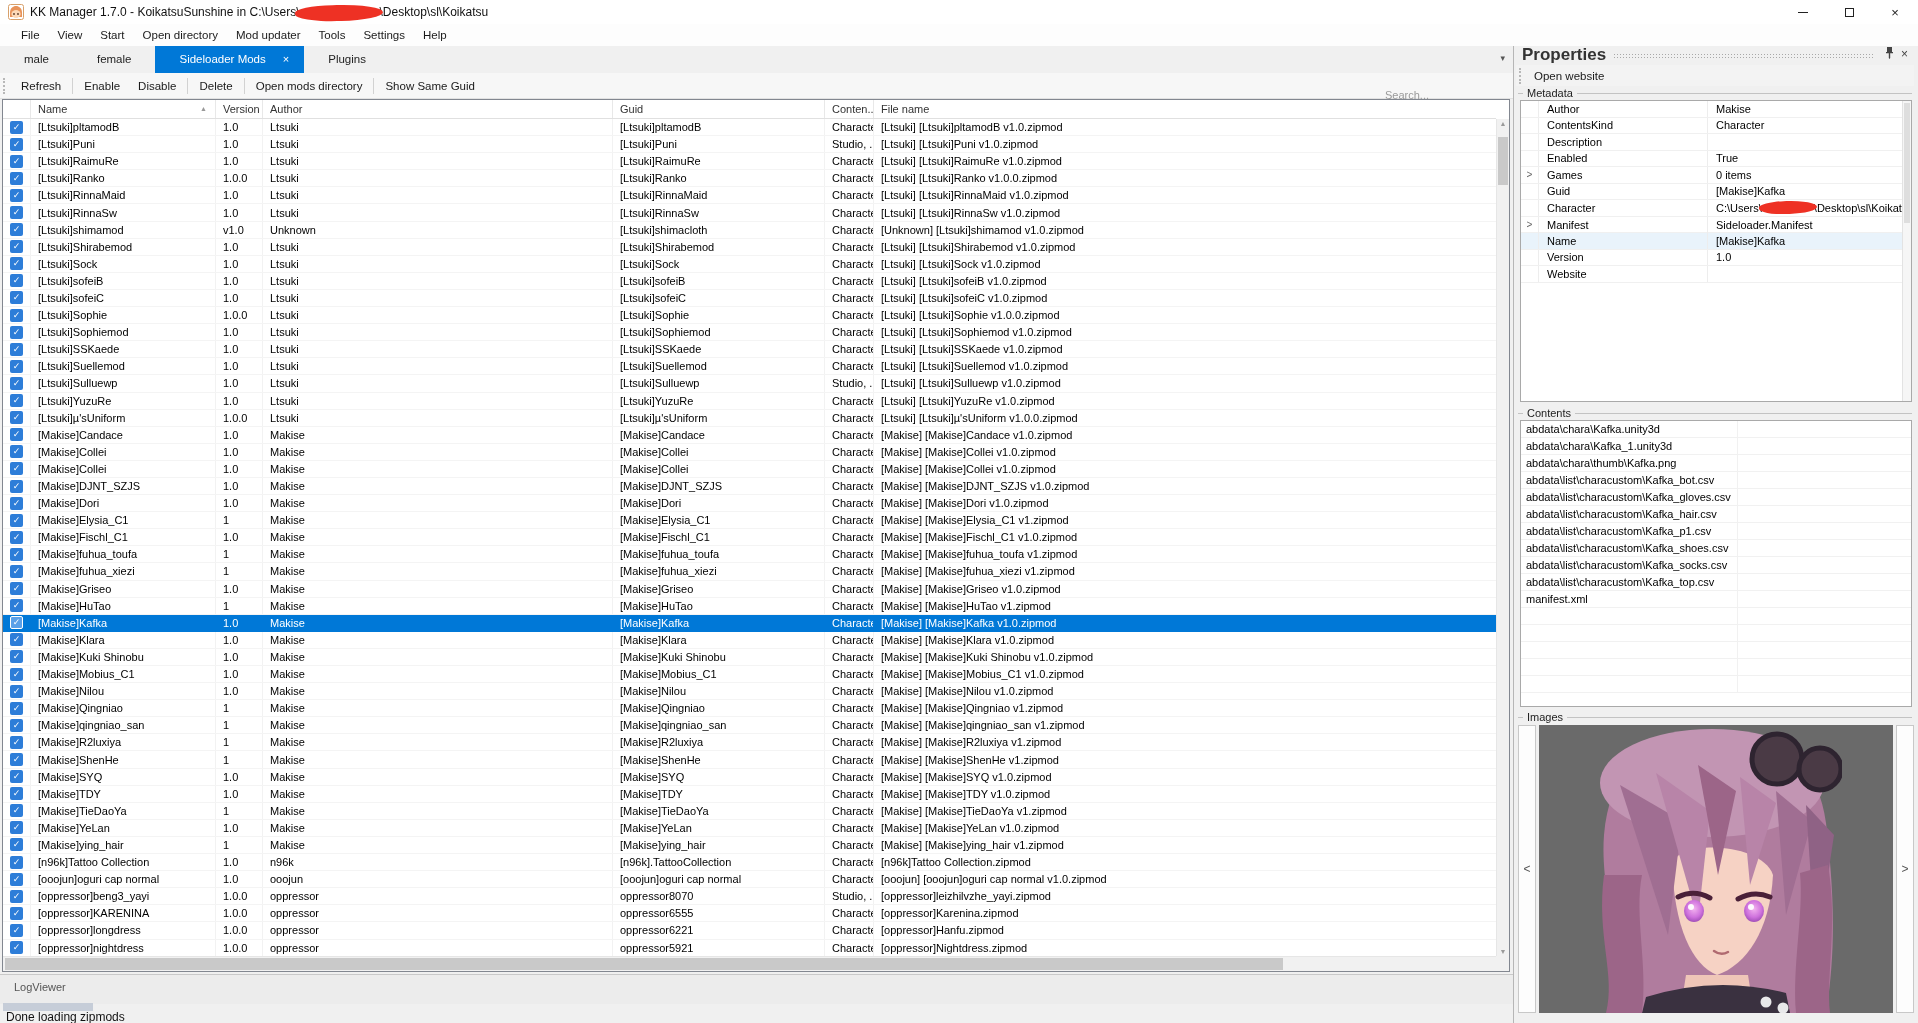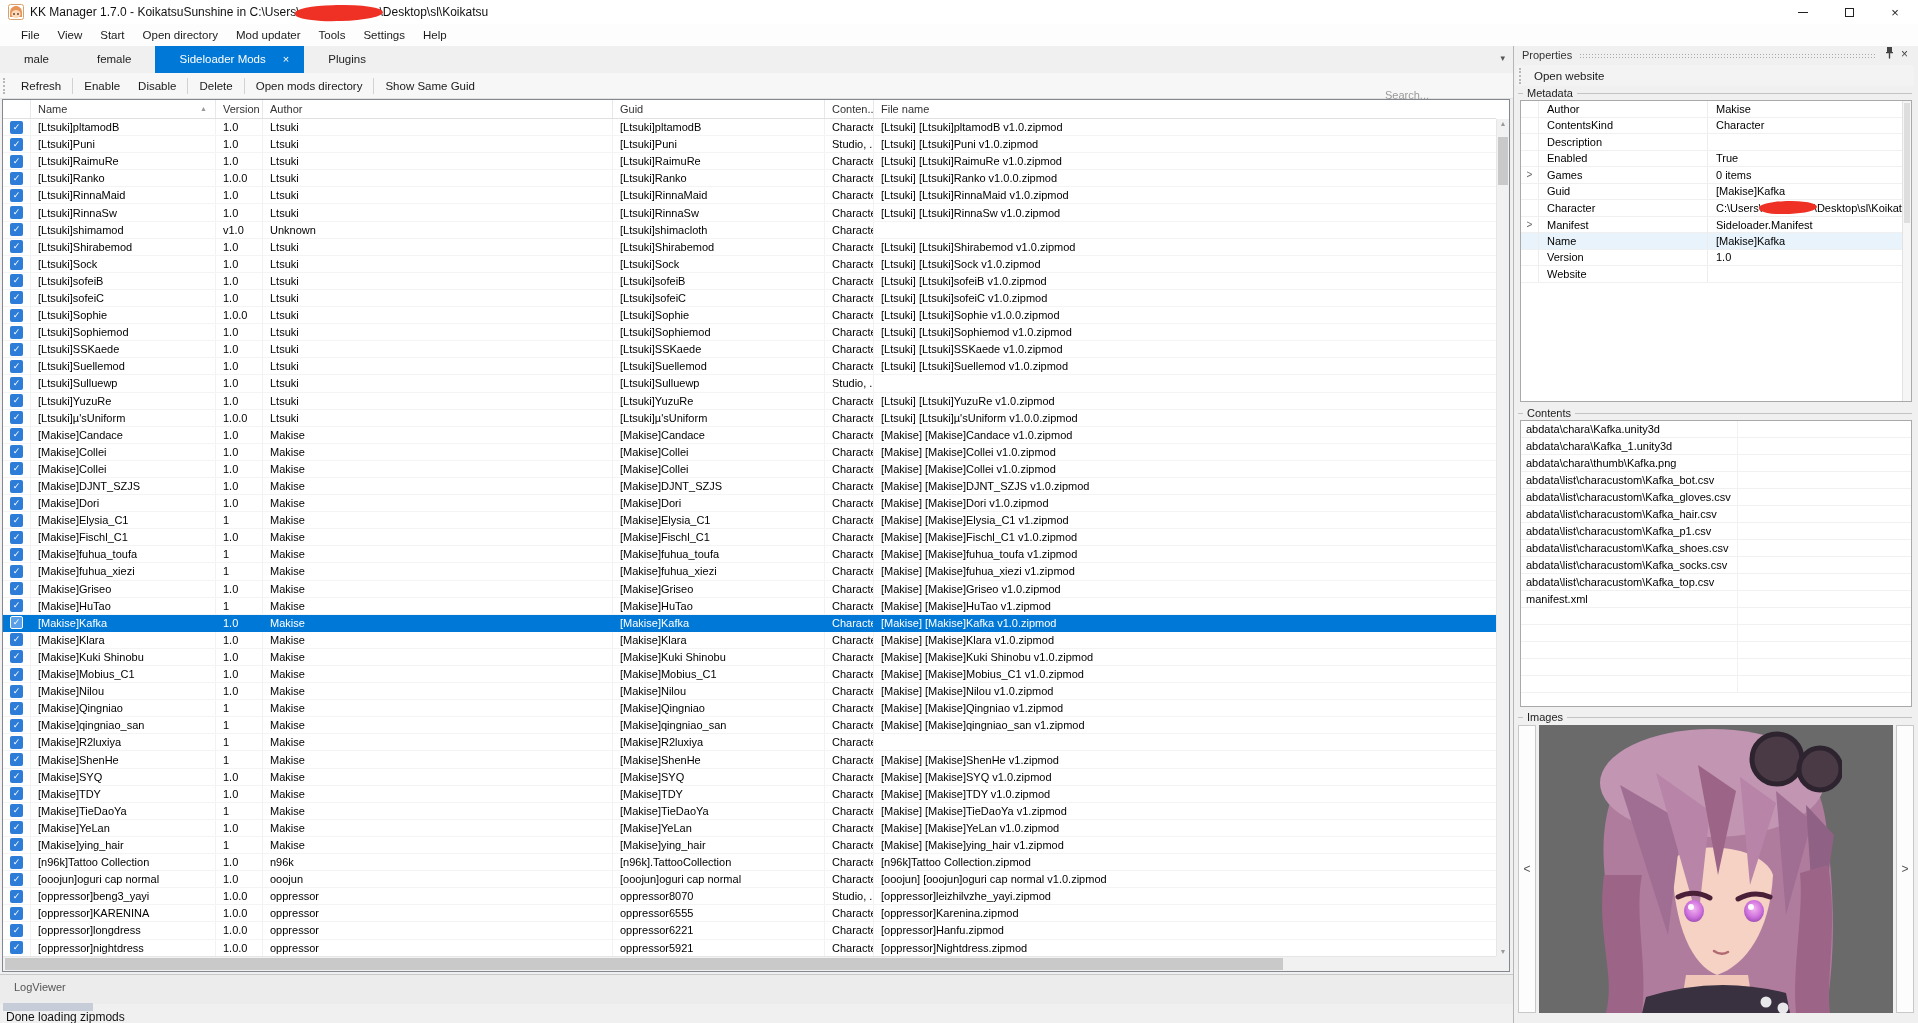--- a/index.html
+++ b/index.html
@@ -88,21 +88,21 @@
     border-top:1px solid #c9c9c9; }
   .logviewer span { position:absolute; left:14px; top:6px; font-size:11px; color:#555; }
   .progress-chip { position:absolute; left:3px; top:957px; width:90px; height:8px; background:#c6cdd8; }
   .statusbar { position:absolute; left:6px; top:964px; font-size:12px; color:#111; white-space:nowrap; }
 
   
   .right-panel { position:relative; flex:1 1 auto; height:100%; background:#f0f0f0;
     border-left:1px solid #b6b6b6; }
   .panel-title { position:absolute; left:0; top:0; width:100%; height:17px; display:flex;
     align-items:center; padding:0 6px 0 8px; }
-  .panel-title .pt-label { font-size:11px; color:#333; white-space:nowrap; }
+  .panel-title .pt-label { font-size:17px; color:#333; white-space:nowrap;font-weight:bold; }
   .pt-dots { flex:1; height:6px; margin:2px 7px 0 7px;
     background-image:radial-gradient(#a8a8a8 0.7px, transparent 0.8px);
     background-size:3px 3px; }
   .pt-icon { width:15px; text-align:center; color:#444; font-size:12px; line-height:15px; }
   .panel-toolbar { position:absolute; left:2px; top:19px; right:4px; height:21px;
     display:flex; align-items:center; background:#f3f3f3; }
   .panel-toolbar .link-btn { font-size:11.5px; color:#1a1a1a; padding:0 6px; }
 
   .glabel { position:absolute; left:4px; right:6px; display:flex; align-items:center;
     font-size:11px; color:#222; }
@@ -316,20 +316,21 @@
             </div>
             <div class="trow">
               <div class="tcell c-check">
                 <span class="cb">✓</span>
               </div>
               <div class="tcell c-name">[Ltsuki]shimamod</div>
               <div class="tcell c-ver">v1.0</div>
               <div class="tcell c-auth">Unknown</div>
               <div class="tcell c-guid">[Ltsuki]shimacloth</div>
               <div class="tcell c-kind">Character</div>
+              <div class="tcell c-file">[Unknown] [Ltsuki]shimamod v1.0.zipmod</div>
             </div>
             <div class="trow">
               <div class="tcell c-check">
                 <span class="cb">✓</span>
               </div>
               <div class="tcell c-name">[Ltsuki]Shirabemod</div>
               <div class="tcell c-ver">1.0</div>
               <div class="tcell c-auth">Ltsuki</div>
               <div class="tcell c-guid">[Ltsuki]Shirabemod</div>
               <div class="tcell c-kind">Character</div>
@@ -414,20 +415,21 @@
             </div>
             <div class="trow">
               <div class="tcell c-check">
                 <span class="cb">✓</span>
               </div>
               <div class="tcell c-name">[Ltsuki]Sulluewp</div>
               <div class="tcell c-ver">1.0</div>
               <div class="tcell c-auth">Ltsuki</div>
               <div class="tcell c-guid">[Ltsuki]Sulluewp</div>
               <div class="tcell c-kind">Studio, ...</div>
+              <div class="tcell c-file">[Ltsuki] [Ltsuki]Sulluewp v1.0.zipmod</div>
             </div>
             <div class="trow">
               <div class="tcell c-check">
                 <span class="cb">✓</span>
               </div>
               <div class="tcell c-name">[Ltsuki]YuzuRe</div>
               <div class="tcell c-ver">1.0</div>
               <div class="tcell c-auth">Ltsuki</div>
               <div class="tcell c-guid">[Ltsuki]YuzuRe</div>
               <div class="tcell c-kind">Character</div>
@@ -644,20 +646,21 @@
             </div>
             <div class="trow">
               <div class="tcell c-check">
                 <span class="cb">✓</span>
               </div>
               <div class="tcell c-name">[Makise]R2luxiya</div>
               <div class="tcell c-ver">1</div>
               <div class="tcell c-auth">Makise</div>
               <div class="tcell c-guid">[Makise]R2luxiya</div>
               <div class="tcell c-kind">Character</div>
+              <div class="tcell c-file">[Makise] [Makise]R2luxiya v1.zipmod</div>
             </div>
             <div class="trow">
               <div class="tcell c-check">
                 <span class="cb">✓</span>
               </div>
               <div class="tcell c-name">[Makise]ShenHe</div>
               <div class="tcell c-ver">1</div>
               <div class="tcell c-auth">Makise</div>
               <div class="tcell c-guid">[Makise]ShenHe</div>
               <div class="tcell c-kind">Character</div>

